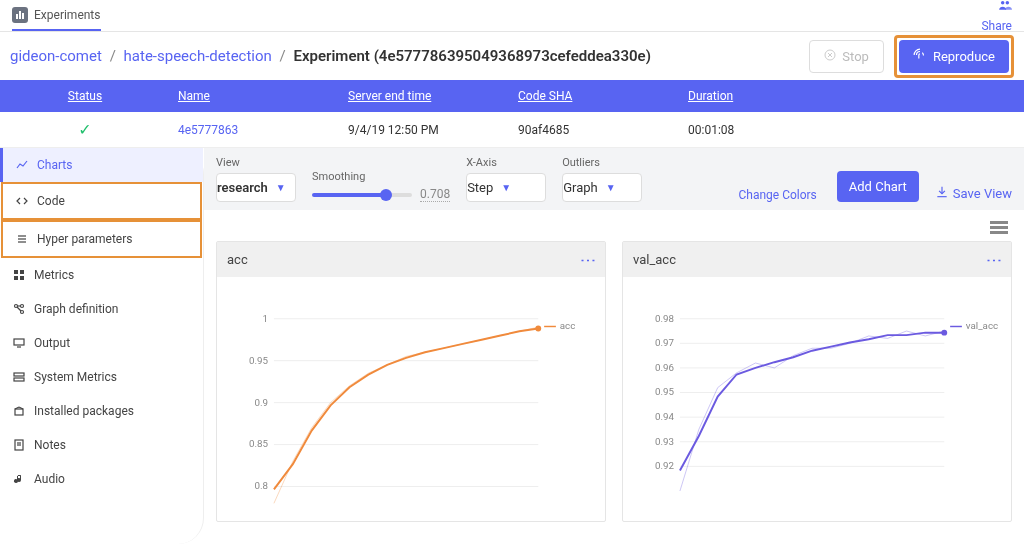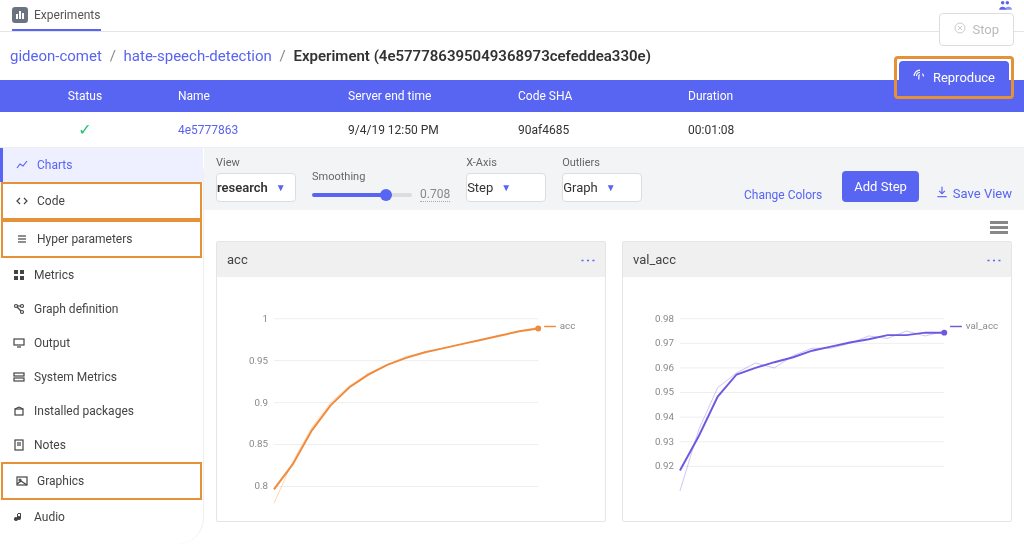--- a/index.html
+++ b/index.html
@@ -10,29 +10,29 @@
 .topbar-left { display: flex; align-items: center; gap: 6px; font-size: 12px; color: #555; border-bottom: 2px solid #5864f2; padding-bottom: 6px; margin-top: 6px; }
 .topbar-left .tb-icon { width: 16px; height: 16px; background: #6b7280; border-radius: 3px; display: flex; align-items: center; justify-content: center; color: #fff; font-size: 10px; }
 .share { display: flex; align-items: flex-end; gap: 4px; font-size: 12px; color: #5864f2; flex-direction: column; }
 
 
 .crumbrow { height: 48px; display: flex; align-items: center; padding: 0 10px; justify-content: space-between; }
 .crumbs { font-size: 15px; color: #333; }
 .crumbs .link { color: #5864f2; }
 .crumbs .sep { color: #888; margin: 0 4px; }
 .crumbs .bold { font-weight: 600; }
-.actbtns { display: flex; gap: 10px; align-items: flex-end; flex-direction: column; }
+.actbtns { display: flex; gap: 10px; align-items: center; }
 .btn { display: inline-flex; align-items: center; gap: 6px; padding: 8px 14px; border-radius: 4px; font-size: 13px; cursor: pointer; border: none; }
 .btn-stop { background: #fff; border: 1px solid #ddd; color: #bbb; }
 .btn-reproduce { background: #5864f2; color: #fff; }
 .highlight-orange { border: 3px solid #e69138; border-radius: 4px; padding: 2px; }
 
 
 .band { height: 32px; background: #5864f2; color: #fff; display: flex; align-items: center; font-size: 12px; }
-.band > div { padding: 0 8px; }
+.band > div { padding: 0 8px; text-decoration: underline; }
 .col-status { width: 170px; text-align: center; }
 .col-name { width: 170px; }
 .col-time { width: 170px; }
 .col-sha { width: 170px; }
 .col-dur { width: 170px; }
 
 
 .datarow { height: 36px; display: flex; align-items: center; font-size: 12px; border-bottom: 1px solid #eee; }
 .datarow > div { padding: 0 8px; }
 .datarow .col-status { color: #1fbf6b; font-size: 16px; }
@@ -239,32 +239,20 @@
     <div class="sbitem">
       <span class="sbicon">
           <svg width="12" height="12" viewBox="0 0 12 12" fill="none" stroke="currentColor" stroke-width="1.2">
             <rect x="2" y="1" width="8" height="10"></rect>
             <line x1="4" y1="4" x2="8" y2="4"></line>
             <line x1="4" y1="6" x2="8" y2="6"></line>
           </svg>
         </span>
       <span>Notes</span>
     </div>
-    <div class="sb-hl">
-      <div class="sbitem">
-        <span class="sbicon">
-            <svg width="12" height="12" viewBox="0 0 12 12" fill="none" stroke="currentColor" stroke-width="1.2">
-              <rect x="1" y="2" width="10" height="8"></rect>
-              <circle cx="4" cy="5" r="1"></circle>
-              <polyline points="1,9 5,6 11,10"></polyline>
-            </svg>
-          </span>
-        <span>Graphics</span>
-      </div>
-    </div>
     <div class="sbitem">
       <span class="sbicon">
           <svg width="12" height="12" viewBox="0 0 12 12" fill="currentColor">
             <path d="M5 2v6a2 2 0 1 1-1-1.7V3l4-1v5a2 2 0 1 1-1-1.7V2z"></path>
           </svg>
         </span>
       <span>Audio</span>
     </div>
   </div>
 
@@ -293,21 +281,21 @@
       </div>
       <div class="cgroup">
         <span>Outliers</span>
         <div class="sel">
           <span>Graph</span>
           <span class="chev">▼</span>
         </div>
       </div>
       <div class="spacer"></div>
       <span class="link-txt">Change Colors</span>
-      <div class="btn-addchart">Add Step</div>
+      <div class="btn-addchart">Add Chart</div>
       <div class="saveview">
         <span><svg width="14" height="14" viewBox="0 0 24 24" fill="none" stroke="#5864f2" stroke-width="2">
               <path d="M12 3v12"></path>
               <polyline points="7,10 12,15 17,10"></polyline>
               <line x1="4" y1="20" x2="20" y2="20"></line>
             </svg></span>
         <span>Save View</span>
       </div>
     </div>
     <div class="chartsarea">

